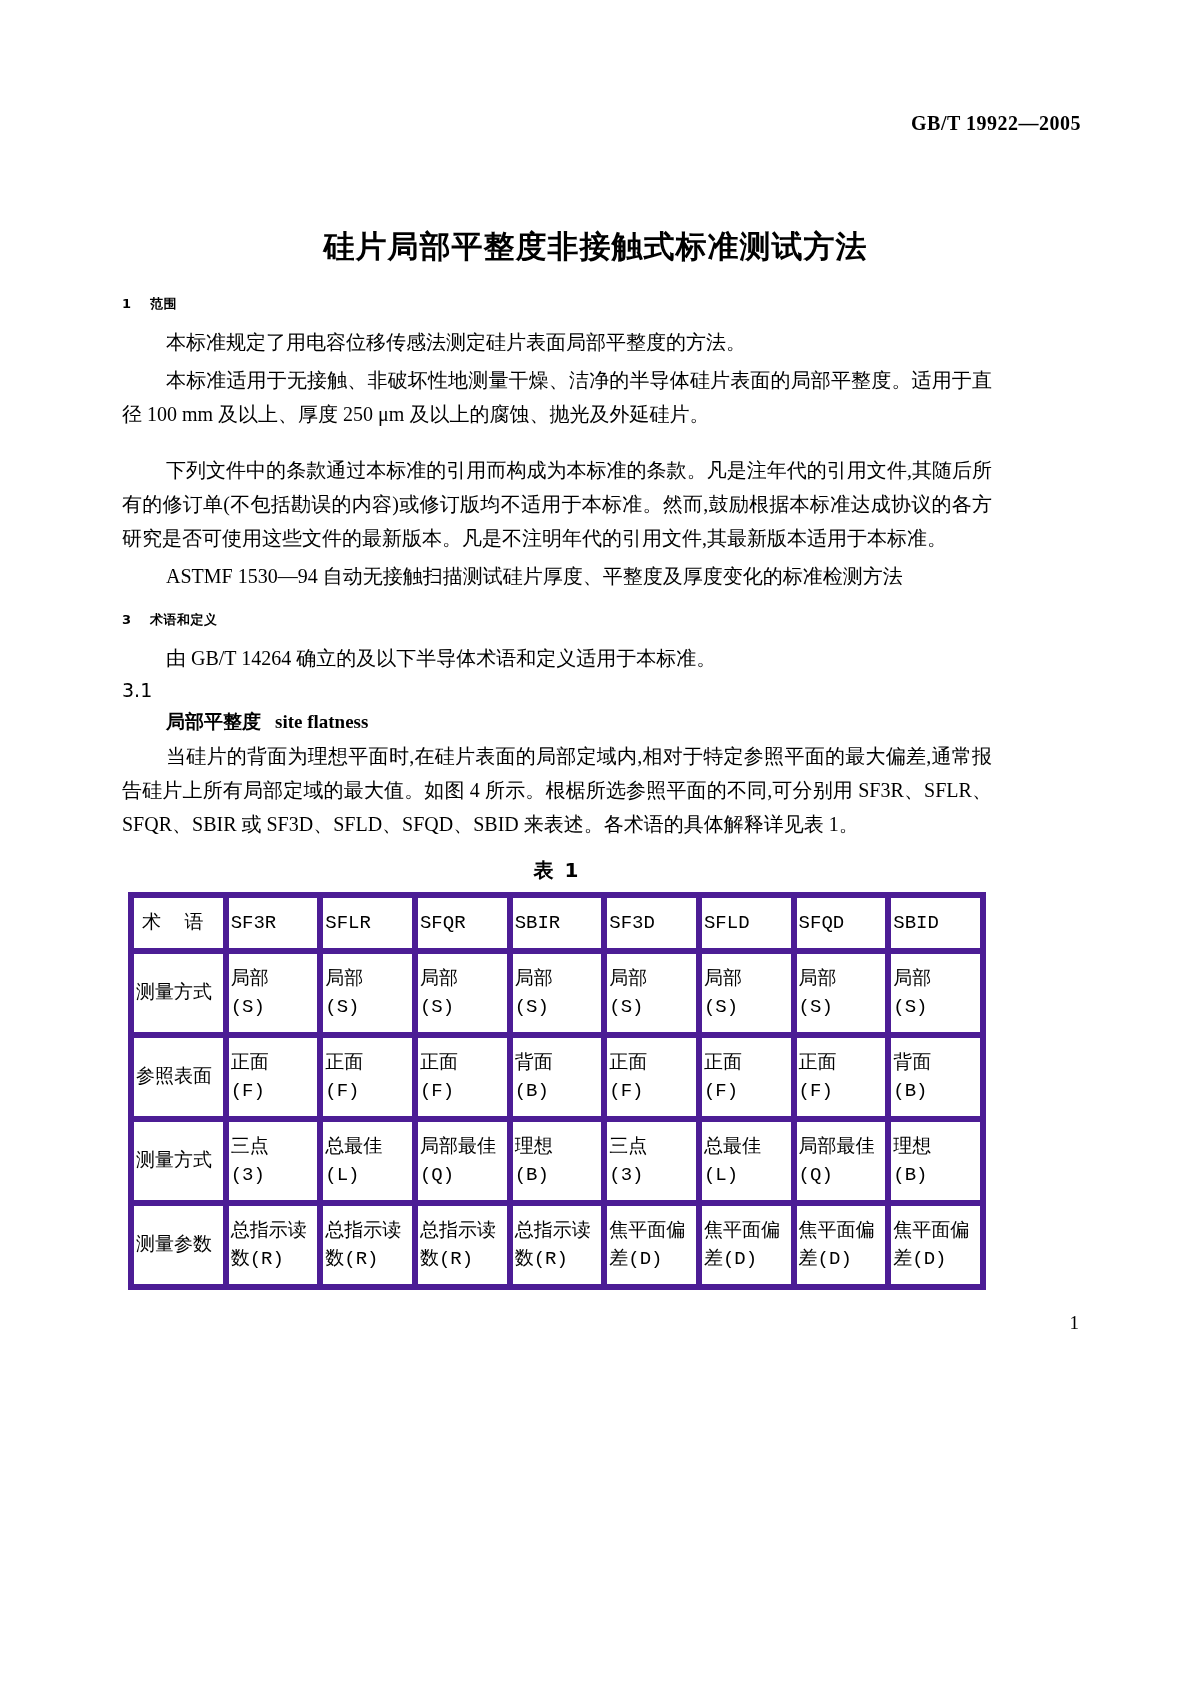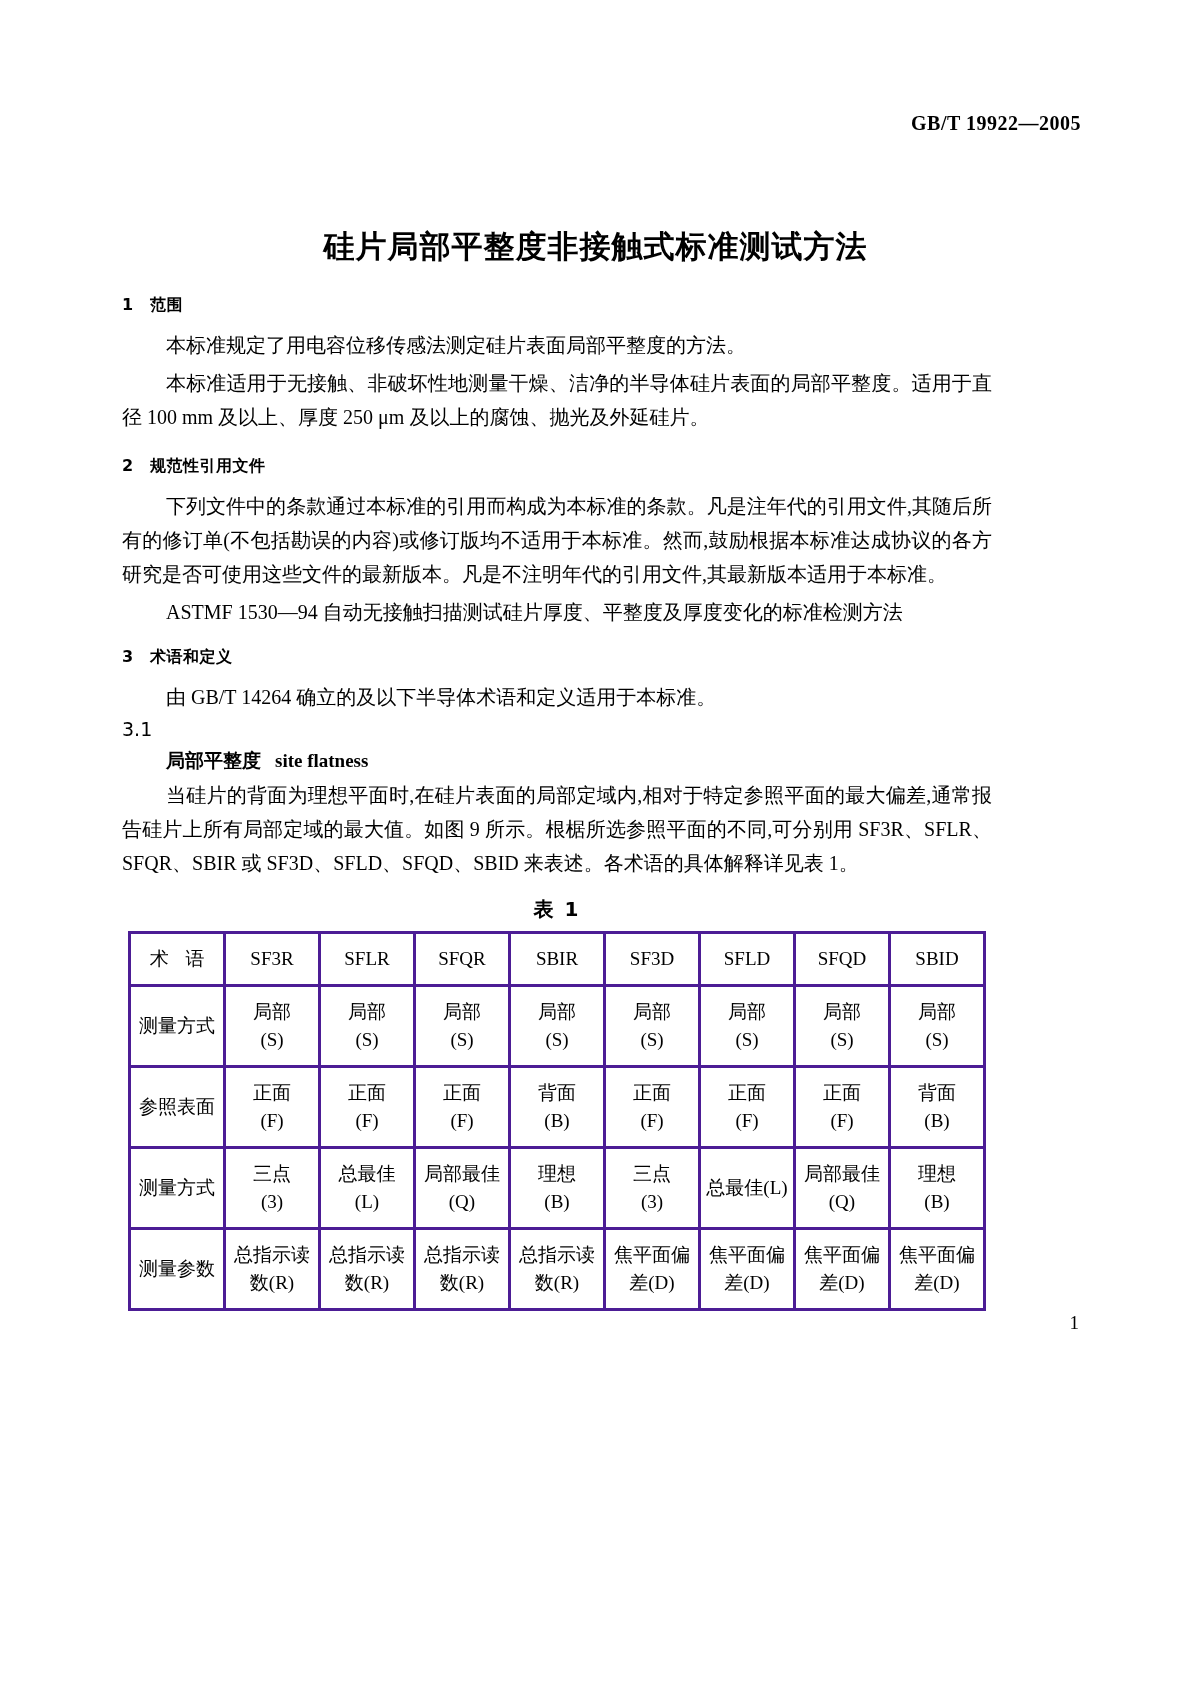--- a/index.html
+++ b/index.html
@@ -45,21 +45,21 @@
   
   .body {
     position: absolute;
     top: 295px;
     left: 122px;
     width: 870px;
   }
 
   .sec-head {
     font-family: "DejaVu Sans", "Liberation Sans", sans-serif;
-    font-size: 16px;
+    font-size: 13px;
     font-weight: bold;
     margin: 0 0 12px 0;
     letter-spacing: 0.5px;
   }
   .sec-head .num {
     display: inline-block;
     min-width: 28px;
   }
 
   .sub-num {
@@ -109,27 +109,26 @@
     margin: 16px 0 8px 0;
     letter-spacing: 2px;
   }
   table.t1 {
     border-collapse: collapse;
     width: 858px;
     margin: 0 auto;
     table-layout: fixed;
   }
   table.t1 td {
-    border: 3px solid #4c1d95;
-    text-align: center;
+    border: 6px solid #4c1d95;
     vertical-align: middle;
     font-size: 19px;
     line-height: 28px;
     padding: 8px 2px;
-    font-family: Liberation Serif, serif;
+    font-family: Liberation Mono, monospace;
   }
   table.t1 tr.hdr td {
     height: 42px;
     padding: 4px 2px;
     border-bottom-width: 2px;
   }
   table.t1 tr.hdr td:first-child {
     letter-spacing: 6px;
     text-indent: 6px;
   }
@@ -168,39 +167,36 @@
   <div class="body">
 
     <div class="sec-head">
       <span class="num">1</span><span>范围</span>
     </div>
     <p class="para indent">本标准规定了用电容位移传感法测定硅片表面局部平整度的方法。</p>
     <p class="para indent">本标准适用于无接触、非破坏性地测量干燥、洁净的半导体硅片表面的局部平整度。适用于直径 100 mm 及以上、厚度 250 μm 及以上的腐蚀、抛光及外延硅片。</p>
 
     <div class="gap-md"></div>
 
-    <div class="sec-head">
-      <span class="num">2</span><span>规范性引用文件</span>
-    </div>
     <p class="para indent">下列文件中的条款通过本标准的引用而构成为本标准的条款。凡是注年代的引用文件,其随后所有的修订单(不包括勘误的内容)或修订版均不适用于本标准。然而,鼓励根据本标准达成协议的各方研究是否可使用这些文件的最新版本。凡是不注明年代的引用文件,其最新版本适用于本标准。</p>
     <p class="ref-line">ASTMF 1530—94    自动无接触扫描测试硅片厚度、平整度及厚度变化的标准检测方法</p>
 
     <div class="gap-md"></div>
 
     <div class="sec-head">
       <span class="num">3</span><span>术语和定义</span>
     </div>
     <p class="para indent">由 GB/T 14264 确立的及以下半导体术语和定义适用于本标准。</p>
 
     <div class="sub-num">3.1</div>
 
     <div class="term-head">
       <span>局部平整度</span><span class="en">site flatness</span>
     </div>
-    <p class="para indent">当硅片的背面为理想平面时,在硅片表面的局部定域内,相对于特定参照平面的最大偏差,通常报告硅片上所有局部定域的最大值。如图 9 所示。根椐所选参照平面的不同,可分别用 SF3R、SFLR、SFQR、SBIR 或 SF3D、SFLD、SFQD、SBID 来表述。各术语的具体解释详见表 1。</p>
+    <p class="para indent">当硅片的背面为理想平面时,在硅片表面的局部定域内,相对于特定参照平面的最大偏差,通常报告硅片上所有局部定域的最大值。如图 4 所示。根椐所选参照平面的不同,可分别用 SF3R、SFLR、SFQR、SBIR 或 SF3D、SFLD、SFQD、SBID 来表述。各术语的具体解释详见表 1。</p>
 
     <div class="table-caption">表 1</div>
 
     <table class="t1">
       <tbody>
         <tr class="hdr">
           <td>术  语</td>
           <td>SF3R</td>
           <td>SFLR</td>
           <td>SFQR</td>

